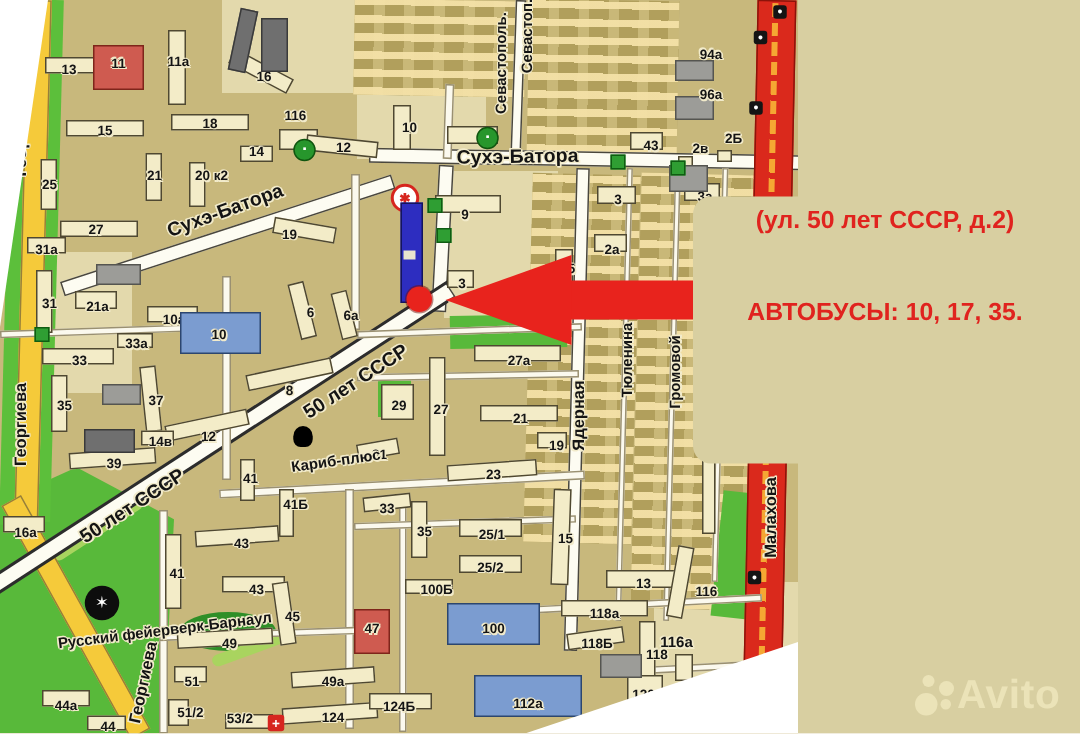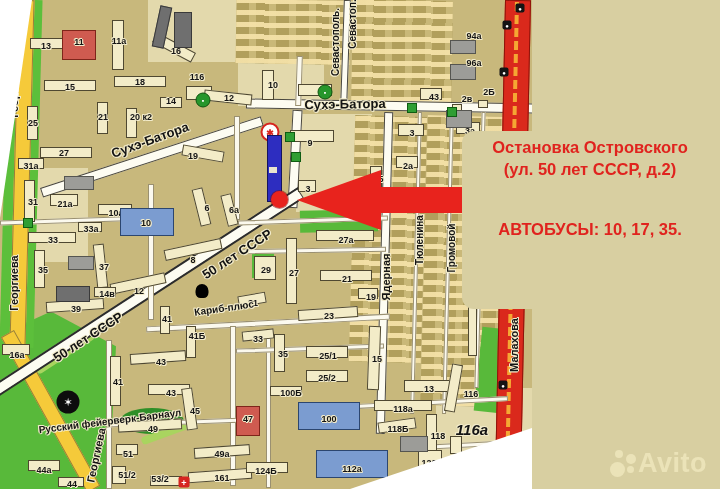--- a/index.html
+++ b/index.html
@@ -232,21 +232,21 @@
       <div class="lbl" style="font-size: 9px; left: 153px; top: 429px; transform: translate(-50%, -50%);">49</div>
       <div class="abs bld " style="left: 116px; top: 444px; width: 22px; height: 11px;"></div>
       <div class="lbl" style="font-size: 9px; left: 128px; top: 454px; transform: translate(-50%, -50%);">51</div>
       <div class="abs bld " style="left: 112px; top: 466px; width: 14px; height: 18px;"></div>
       <div class="lbl" style="font-size: 9px; left: 127px; top: 475px; transform: translate(-50%, -50%);">51/2</div>
       <div class="abs bld " style="left: 150px; top: 476px; width: 32px; height: 10px;"></div>
       <div class="lbl" style="font-size: 9px; left: 160px; top: 479px; transform: translate(-50%, -50%);">53/2</div>
       <div class="abs bld " style="left: 194px; top: 446px; width: 56px; height: 11px; transform: rotate(-4deg); transform-origin: 50% 50%;"></div>
       <div class="lbl" style="font-size: 9px; left: 222px; top: 454px; transform: translate(-50%, -50%);">49а</div>
       <div class="abs bld " style="left: 188px; top: 470px; width: 64px; height: 11px; transform: rotate(-4deg); transform-origin: 50% 50%;"></div>
-      <div class="lbl" style="font-size: 9px; left: 222px; top: 478px; transform: translate(-50%, -50%);">161</div>
+      <div class="lbl" style="font-size: 9px; left: 222px; top: 478px; transform: translate(-50%, -50%);">124</div>
       <div class="abs bld " style="left: 28px; top: 460px; width: 32px; height: 11px;"></div>
       <div class="lbl" style="font-size: 9px; left: 44px; top: 470px; transform: translate(-50%, -50%);">44а</div>
       <div class="abs bld " style="left: 58px; top: 477px; width: 26px; height: 10px;"></div>
       <div class="lbl" style="font-size: 9px; left: 72px; top: 484px; transform: translate(-50%, -50%);">44</div>
       <div class="abs bld " style="left: 242px; top: 330px; width: 32px; height: 10px; transform: rotate(-6deg); transform-origin: 50% 50%;"></div>
       <div class="lbl" style="font-size: 9px; left: 258px; top: 339px; transform: translate(-50%, -50%);">33</div>
       <div class="abs bld " style="left: 274px; top: 334px; width: 11px; height: 38px;"></div>
       <div class="lbl" style="font-size: 9px; left: 283px; top: 354px; transform: translate(-50%, -50%);">35</div>
       <div class="abs bld " style="left: 306px; top: 346px; width: 42px; height: 12px;"></div>
       <div class="lbl" style="font-size: 9px; left: 328px; top: 356px; transform: translate(-50%, -50%);">25/1</div>
@@ -262,21 +262,21 @@
       <div class="lbl" style="font-size: 9px; left: 429px; top: 389px; transform: translate(-50%, -50%);">13</div>
       <div class="abs bld " style="left: 374px; top: 400px; width: 58px; height: 11px;"></div>
       <div class="lbl" style="font-size: 9px; left: 403px; top: 409px; transform: translate(-50%, -50%);">118а</div>
       <div class="abs bld " style="left: 378px; top: 420px; width: 38px; height: 11px; transform: rotate(-8deg); transform-origin: 50% 50%;"></div>
       <div class="lbl" style="font-size: 9px; left: 398px; top: 429px; transform: translate(-50%, -50%);">118Б</div>
       <div class="abs bld " style="left: 426px; top: 414px; width: 11px; height: 42px;"></div>
       <div class="lbl" style="font-size: 9px; left: 438px; top: 436px; transform: translate(-50%, -50%);">118</div>
       <div class="abs bld " style="left: 448px; top: 364px; width: 11px; height: 48px; transform: rotate(10deg); transform-origin: 50% 50%;"></div>
       <div class="lbl" style="font-size: 9px; left: 471px; top: 394px; transform: translate(-50%, -50%);">116</div>
       <div class="abs bld " style="left: 450px; top: 436px; width: 12px; height: 18px;"></div>
-      <div class="lbl" style="font-size: 15px; left: 472px; top: 429px; transform: translate(-50%, -50%); font-style: italic;">116а</div>
+      <div class="lbl" style="font-size: 10px; left: 451px; top: 429px; transform: translate(-50%, -50%);">116а</div>
       <div class="abs bld " style="left: 418px; top: 450px; width: 24px; height: 22px;"></div>
       <div class="lbl" style="font-size: 9px; left: 429px; top: 463px; transform: translate(-50%, -50%);">120</div>
       <div class="abs bld " style="left: 246px; top: 462px; width: 42px; height: 11px;"></div>
       <div class="lbl" style="font-size: 9px; left: 266px; top: 471px; transform: translate(-50%, -50%);">124Б</div>
       <div class="abs bld " style="left: 444px; top: 466px; width: 18px; height: 10px;"></div>
       <div class="lbl" style="font-size: 9px; left: 470px; top: 473px; transform: translate(-50%, -50%);">126Б</div>
       <div class="abs bld b" style="left: 316px; top: 450px; width: 72px; height: 28px;"></div>
       <div class="lbl" style="font-size: 9px; left: 352px; top: 469px; transform: translate(-50%, -50%);">112а</div>
       <div class="abs bld b" style="left: 298px; top: 402px; width: 62px; height: 28px;"></div>
       <div class="lbl" style="font-size: 9px; left: 329px; top: 419px; transform: translate(-50%, -50%); text-align: center;">100</div>
@@ -326,21 +326,20 @@
   <div id="marker-bar" style="left: 267px; top: 135px; width: 13px; height: 65px;"></div>
   <div id="marker-notch" style="left: 269px; top: 167px; width: 8px; height: 6px;"></div>
   <div id="marker-dot" style="left: 270.5px; top: 190.5px; width: 17px; height: 17px;"></div>
 
   <div id="arrow-tail" style="left: 378px; top: 187px; width: 94px; height: 26px;"></div>
   <div id="arrow-head" style="left: 297px; top: 170px;"></div>
 
   <div id="side-panel"></div>
   <div id="text-box"></div>
   <div id="panel-text">
-    <div class="t2">Остановка Островского</div>
     <div class="t2">(ул. 50 лет СССР, д.2)</div>
     <div class="gap"></div>
     <div class="t2">АВТОБУСЫ: 10, 17, 35.</div>
   </div>
 
   <div id="watermark">
     <div class="dot" style="left:12px;top:16px;width:15px;height:15px;"></div>
     <div class="dot" style="left:17px;top:4px;width:8px;height:8px;"></div>
     <div class="dot" style="left:28px;top:8px;width:10px;height:10px;"></div>
     <div class="dot" style="left:29px;top:20px;width:7px;height:7px;"></div>

